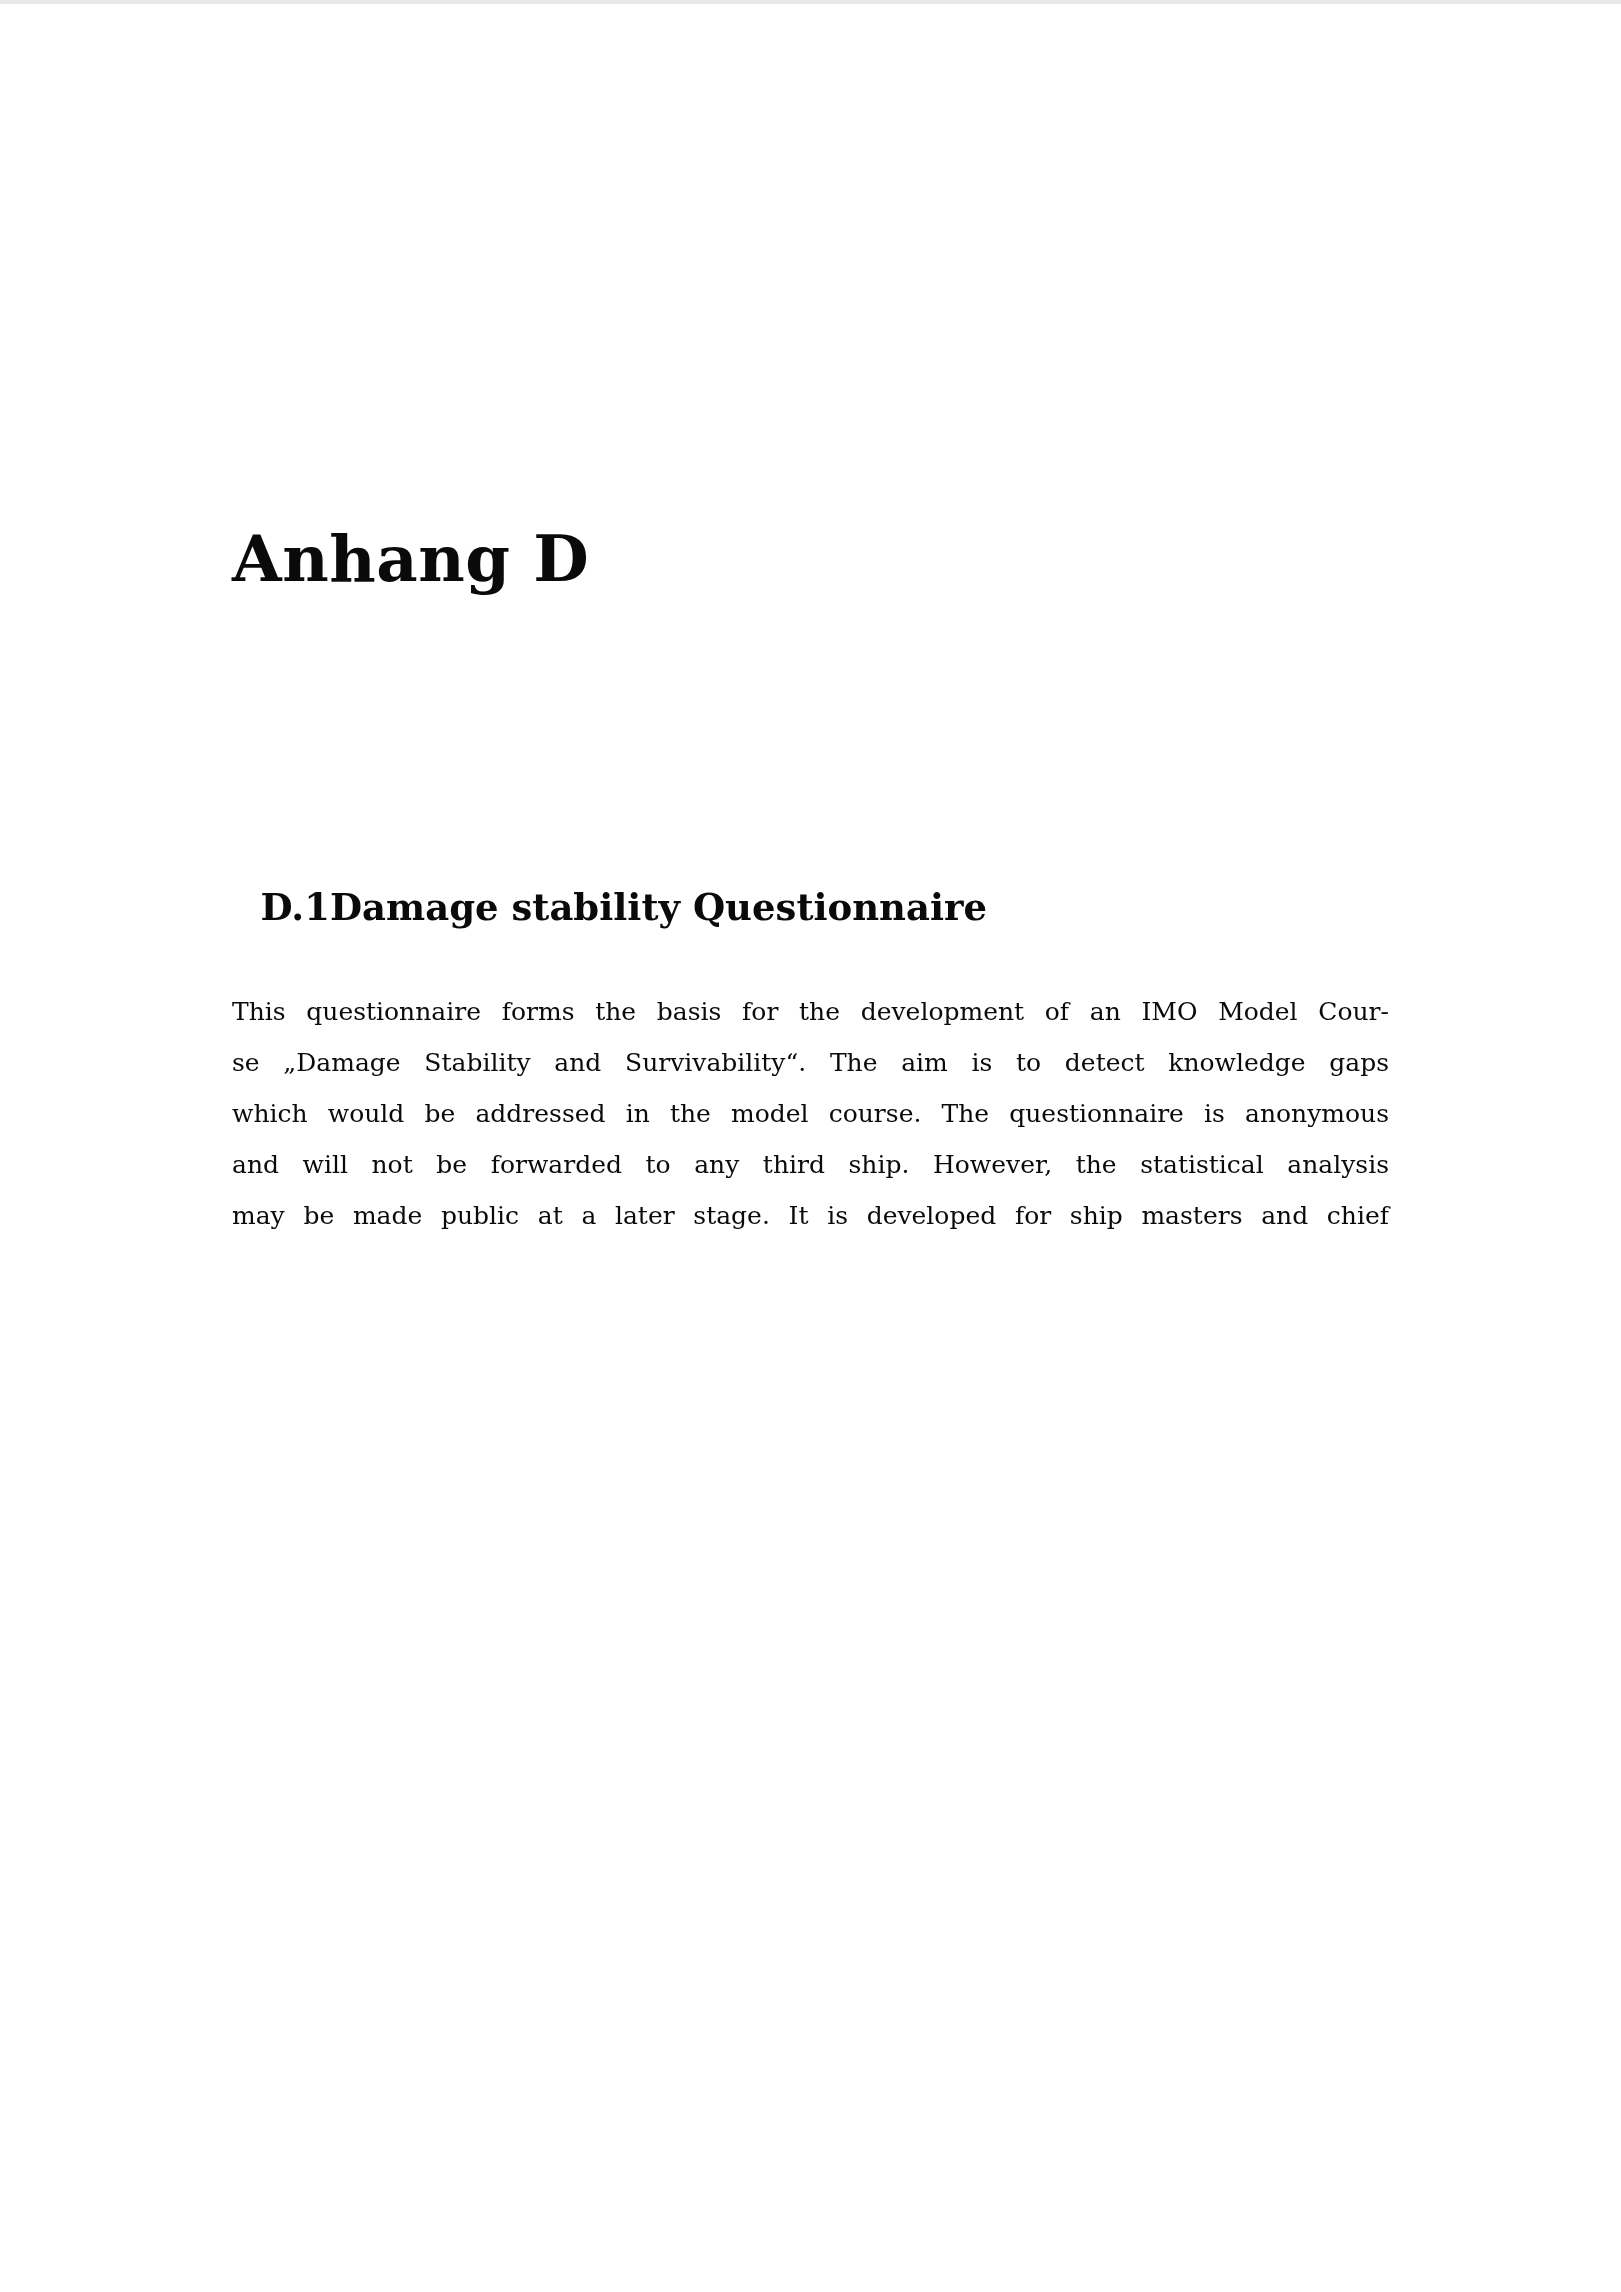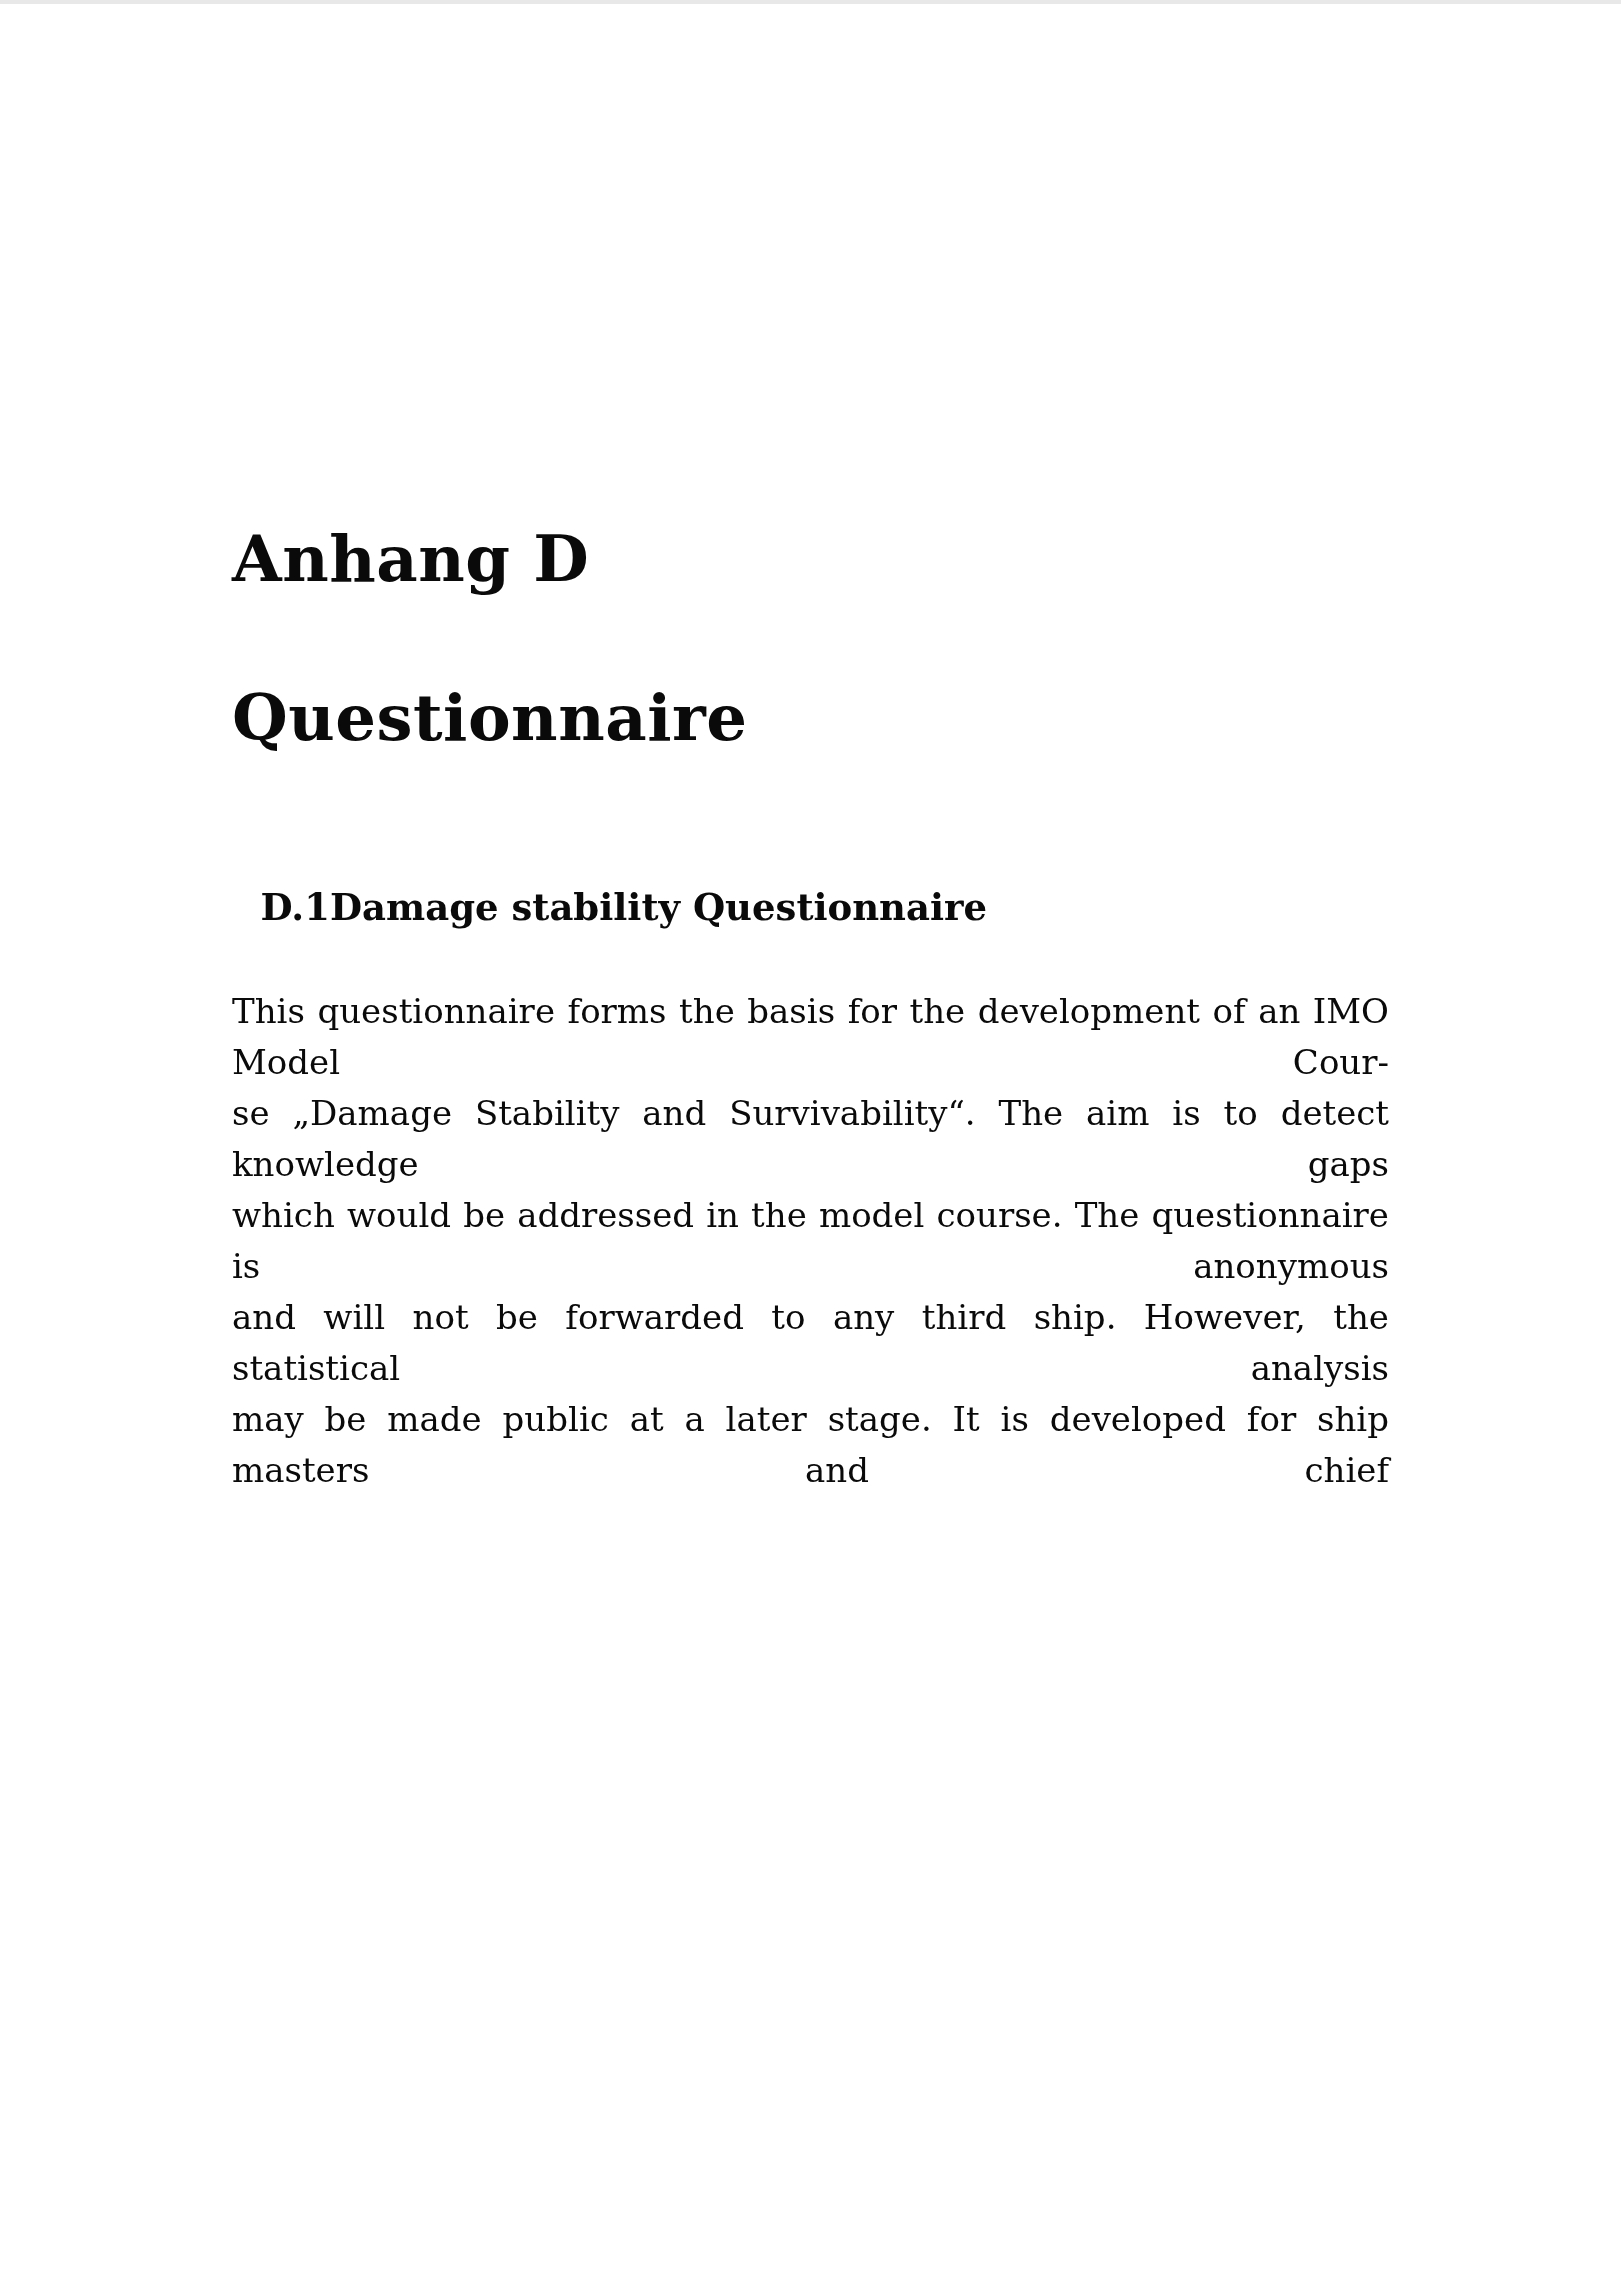--- a/index.html
+++ b/index.html
@@ -49,21 +49,21 @@
   }
   .section-number {
     display: inline-block;
     min-width: 98px;
   }
   .body-paragraph {
     position: absolute;
     left: 232px;
     top: 982px;
     width: 1157px;
-    font-size: 34px;
+    font-size: 25px;
     line-height: 51px;
   }
   .para-line {
     white-space: normal;
   }
   .para-line.justified {
     text-align: justify;
     text-align-last: justify;
   }
   .folio {
@@ -76,21 +76,20 @@
     line-height: 1;
   }
 </style>
 </head>
 <body>
 
 <div class="page">
 
   <div class="chapter-label">Anhang D</div>
 
-  <div class="chapter-title">Questionnaire</div>
 
   <div class="section-heading">
     <span class="section-number">D.1</span><span class="section-title">Damage stability Questionnaire</span>
   </div>
 
   <div class="body-paragraph">
     <div class="para-line justified">This questionnaire forms the basis for the development of an IMO Model Cour-</div>
     <div class="para-line justified">se „Damage Stability and Survivability“. The aim is to detect knowledge gaps</div>
     <div class="para-line justified">which would be addressed in the model course. The questionnaire is anonymous</div>
     <div class="para-line justified">and will not be forwarded to any third ship. However, the statistical analysis</div>

